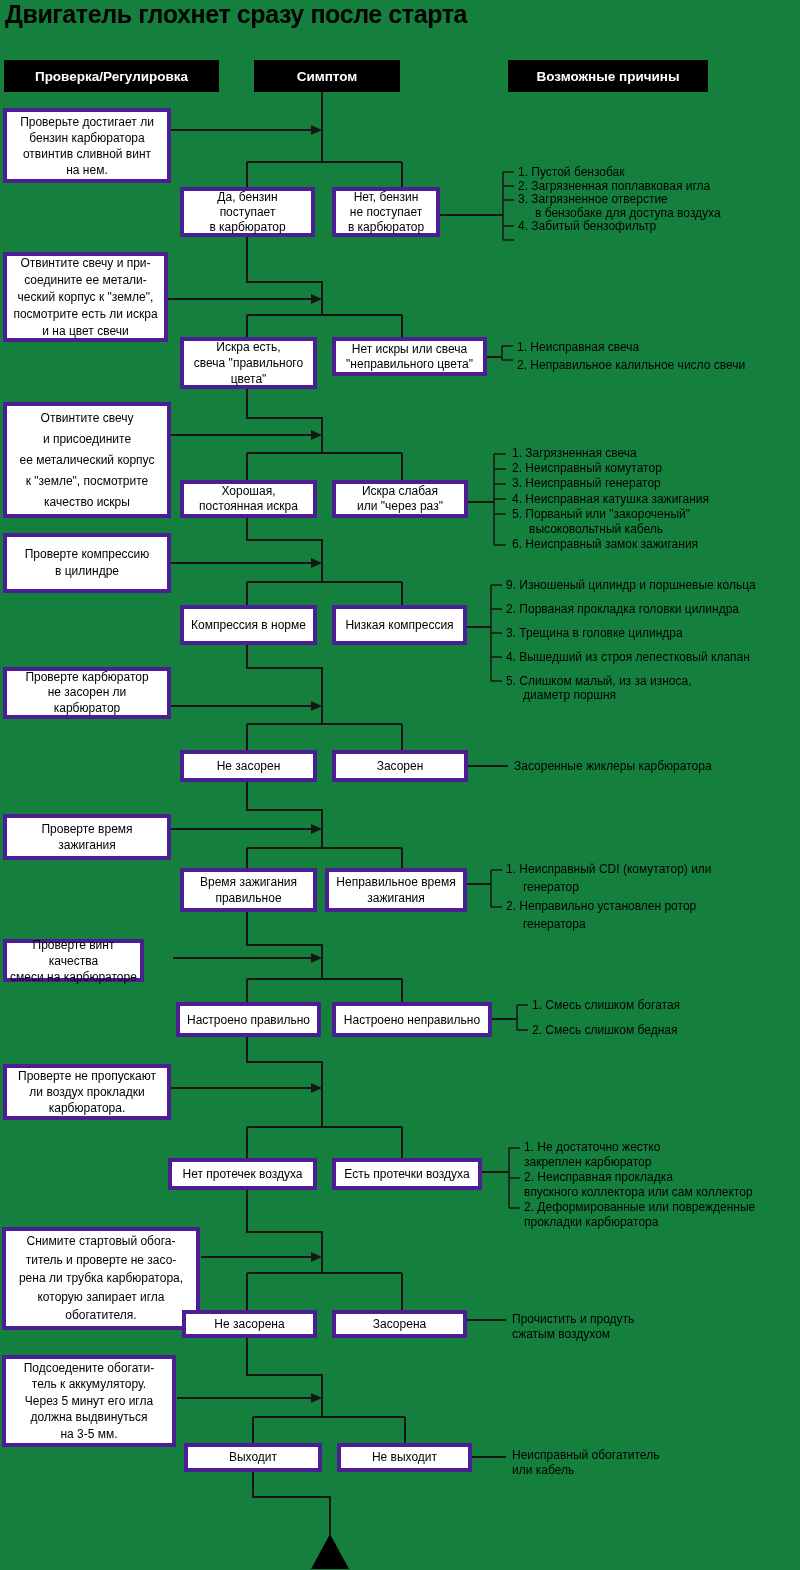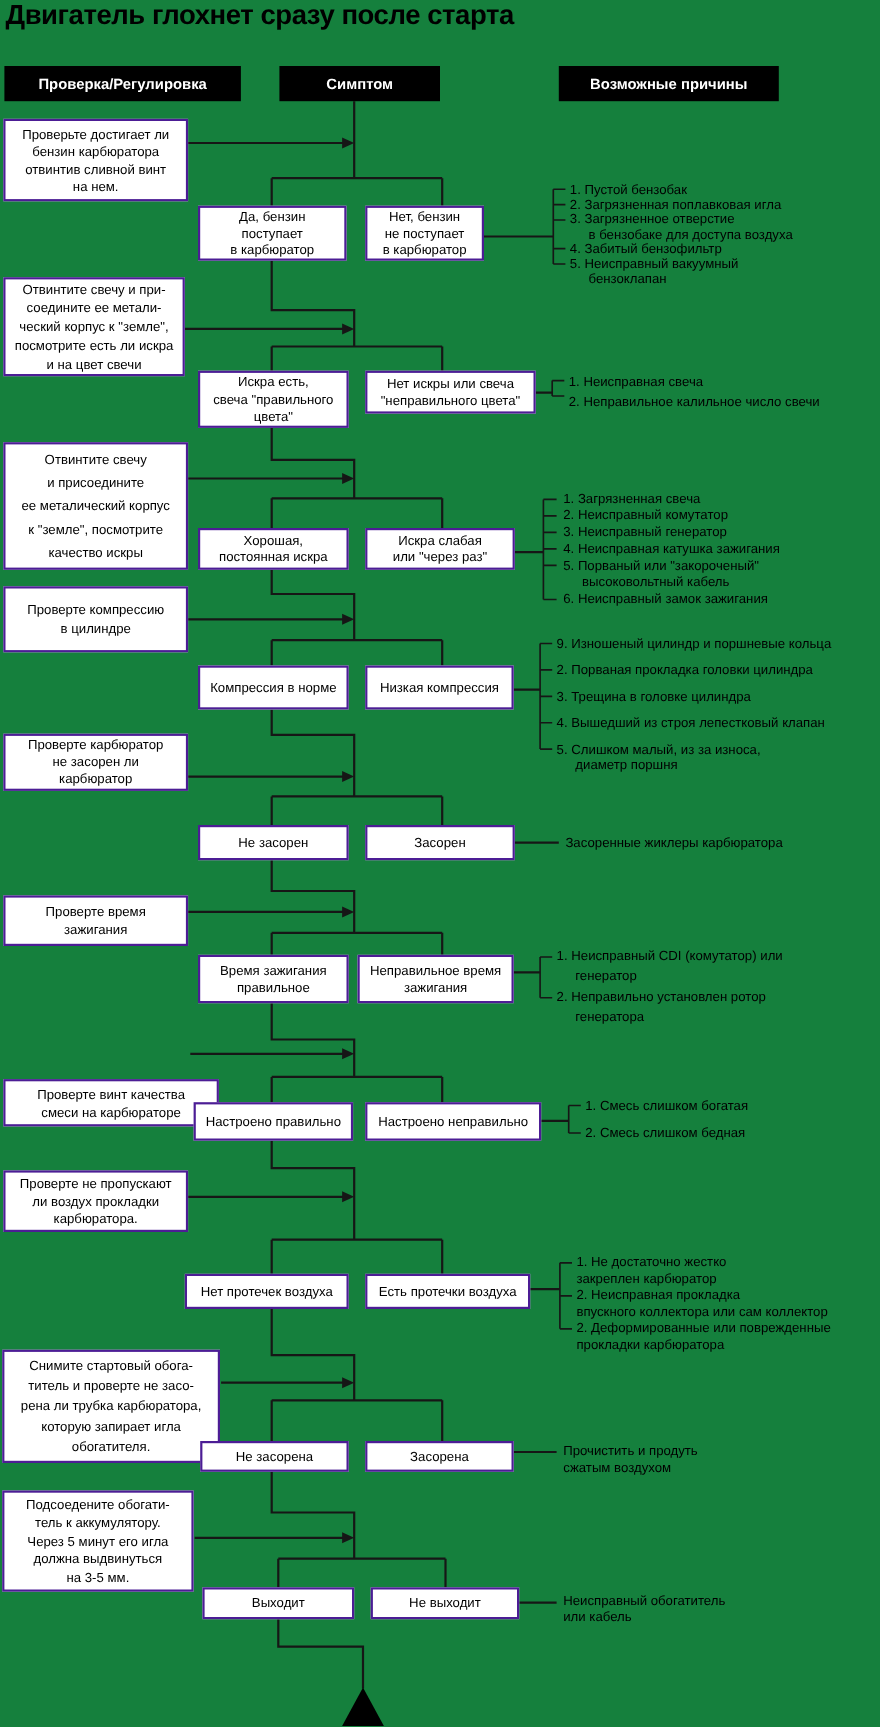--- a/index.html
+++ b/index.html
@@ -5,21 +5,21 @@
   html,body{margin:0;padding:0;background:#fff}
   #canvas{position:relative;width:800px;height:1570px;background:#15803d;
           font-family:"Liberation Sans",sans-serif;color:#000;overflow:hidden}
   .title{position:absolute;left:5px;top:0px;font-size:25px;font-weight:bold;
          letter-spacing:-0.4px;white-space:nowrap}
   .hdr{position:absolute;top:60px;height:32px;background:#000;color:#fff;
        display:flex;align-items:center;justify-content:center;
        font-weight:bold;font-size:13.5px;z-index:2}
   .box{position:absolute;display:flex;align-items:center;justify-content:center;
        text-align:center;white-space:pre-line;background:#fff;
-       border:2px solid #4c1d95;box-sizing:border-box;font-size:12px;z-index:2}
+       border:4px solid #4c1d95;box-sizing:border-box;font-size:12px;z-index:2}
   .causes{position:absolute;display:flex;flex-direction:column;font-size:12px;
           white-space:pre-line;z-index:2}
   .hang .cause{padding-left:17px;text-indent:-17px}
   svg.wires{position:absolute;left:0;top:0;z-index:1}
 </style>
 </head>
 <body>
 
 <div id="canvas">
 
@@ -82,22 +82,20 @@
 в карбюратор</div>
   <div class="box" style="left:332px;top:187px;width:108px;height:50px;line-height:15px">Нет, бензин
 не поступает
 в карбюратор</div>
   <div class="causes hang" style="left:518px;top:166px;line-height:13.5px;row-gap:0px">
     <div class="cause">1. Пустой бензобак</div>
     <div class="cause">2. Загрязненная поплавковая игла</div>
     <div class="cause">3. Загрязненное отверстие
 в бензобаке для доступа воздуха</div>
     <div class="cause">4. Забитый бензофильтр</div>
-    <div class="cause">5. Неисправный вакуумный
-бензоклапан</div>
   </div>
 
   <div class="box" style="left:3px;top:252px;width:165px;height:90px;line-height:17px">Отвинтите свечу и при-
 соедините ее метали-
 ческий корпус к "земле",
 посмотрите есть ли искра
 и на цвет свечи</div>
   <div class="box" style="left:180px;top:337px;width:137px;height:52px;line-height:16px">Искра есть,
 свеча "правильного
 цвета"</div>
@@ -155,21 +153,21 @@
 правильное</div>
   <div class="box" style="left:325px;top:868px;width:142px;height:44px;line-height:16px">Неправильное время
 зажигания</div>
   <div class="causes hang" style="left:506px;top:861px;line-height:17.5px;row-gap:2px">
     <div class="cause">1. Неисправный CDI (комутатор) или
 генератор</div>
     <div class="cause">2. Неправильно установлен ротор
 генератора</div>
   </div>
 
-  <div class="box" style="left:3px;top:981px;width:196px;height:43px;line-height:16px">Проверте винт качества
+  <div class="box" style="left:3px;top:939px;width:141px;height:43px;line-height:16px">Проверте винт качества
 смеси на карбюраторе</div>
   <div class="box" style="left:176px;top:1002px;width:145px;height:35px;line-height:14px">Настроено правильно</div>
   <div class="box" style="left:332px;top:1002px;width:160px;height:35px;line-height:14px">Настроено неправильно</div>
   <div class="causes hang" style="left:532px;top:998px;line-height:14px;row-gap:11px">
     <div class="cause">1. Смесь слишком богатая</div>
     <div class="cause">2. Смесь слишком бедная</div>
   </div>
 
   <div class="box" style="left:3px;top:1064px;width:168px;height:56px;line-height:16px">Проверте не пропускают
 ли воздух прокладки

